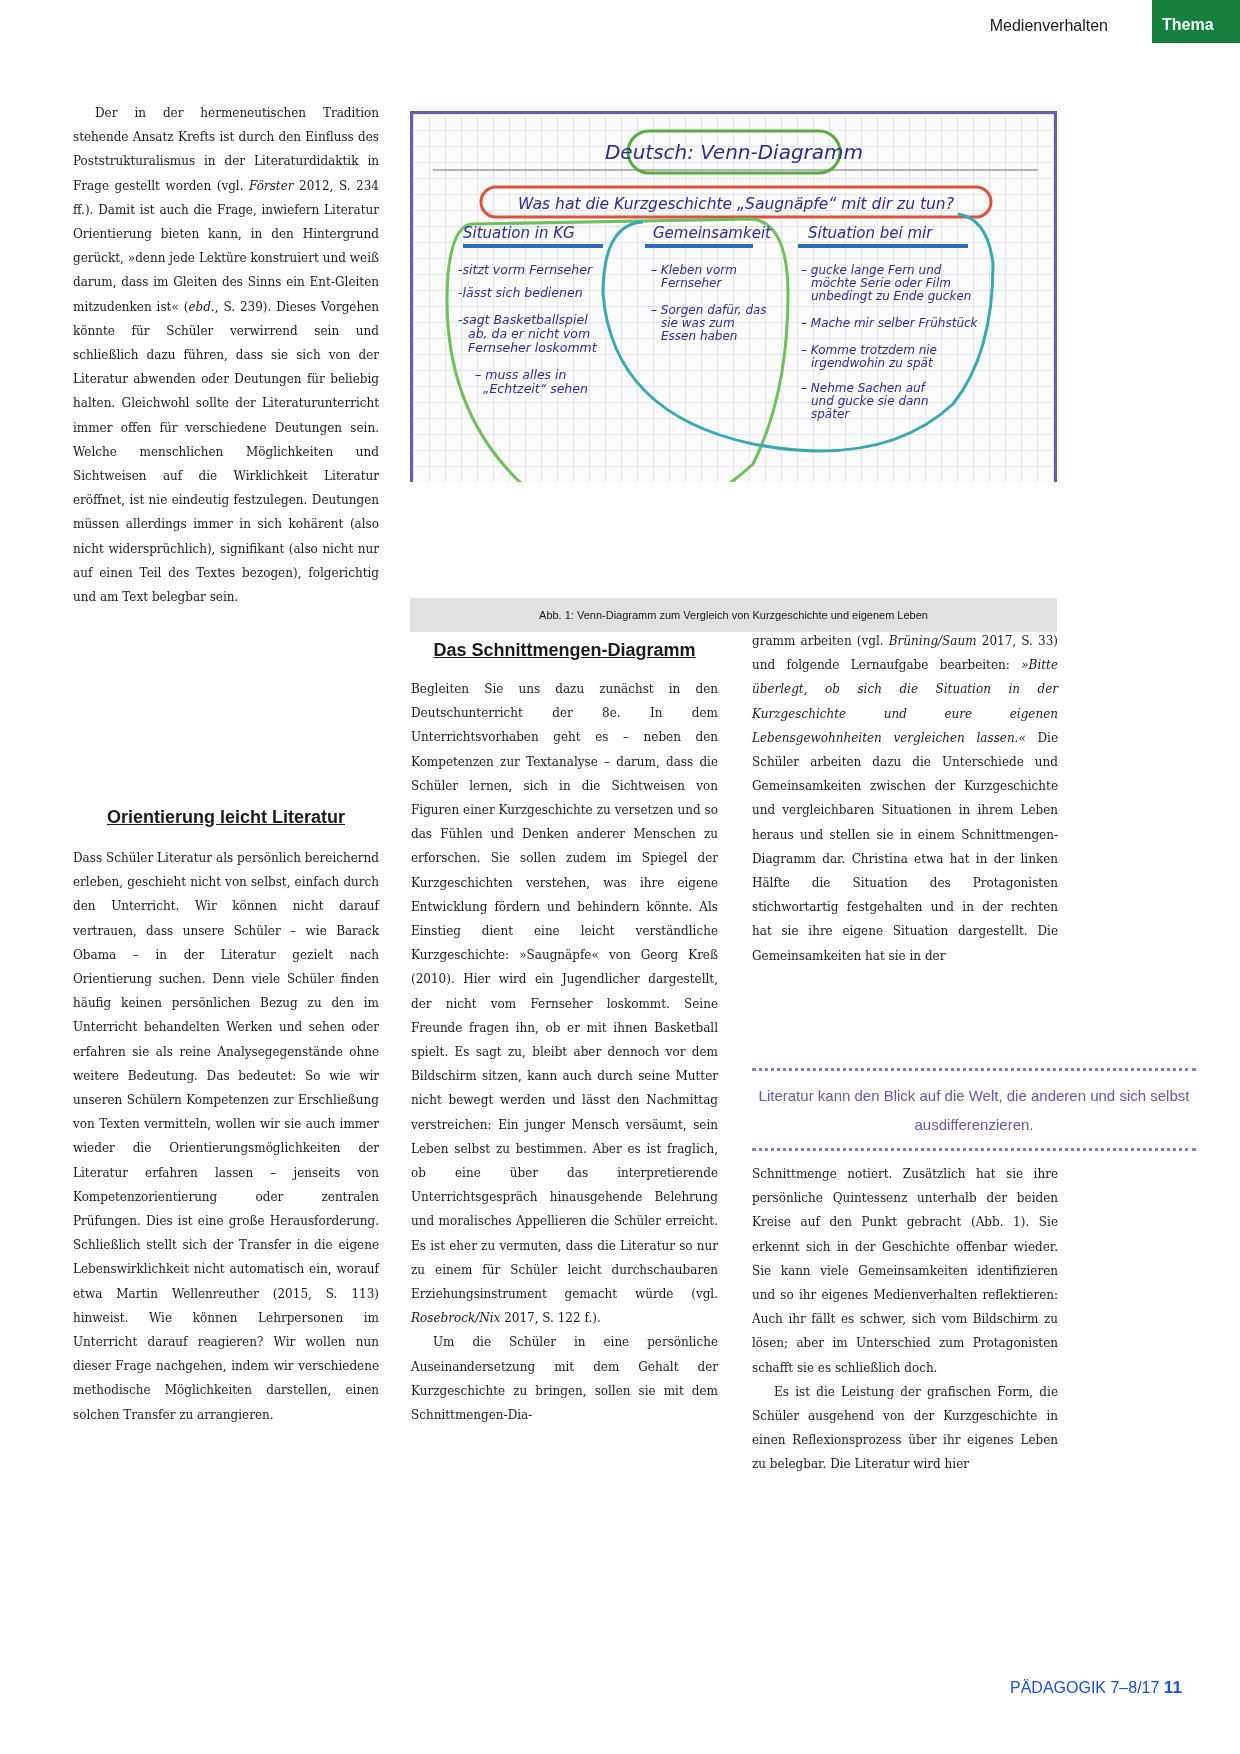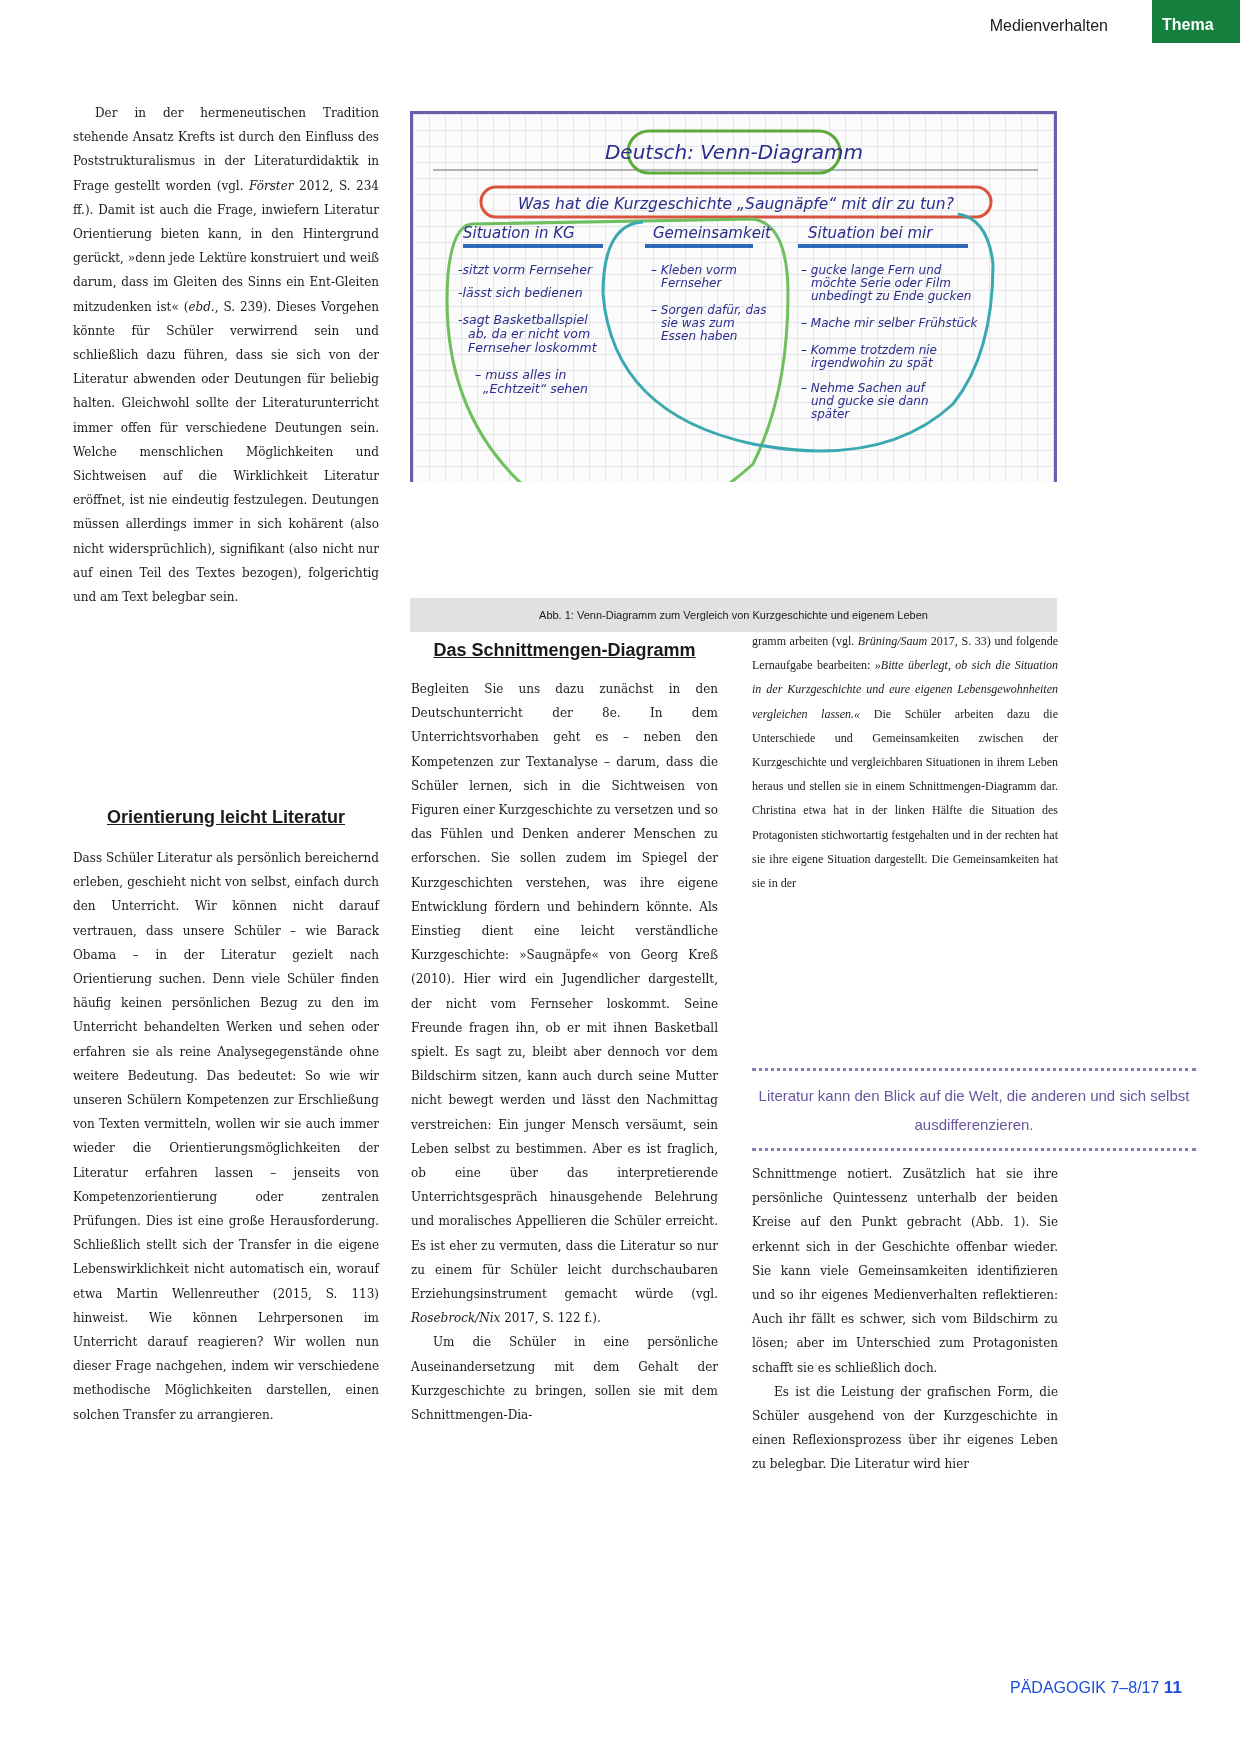--- a/index.html
+++ b/index.html
@@ -9,21 +9,21 @@
          font-size: 16px; color: #1a1a1a; height: 32px; line-height: 32px; }
   .header-tab { position: absolute; top: 0; left: 1152px; width: 88px; height: 43px; background: #15803d;
          color: #ffffff; font-family: "Liberation Sans", sans-serif; font-weight: bold; font-size: 16px;
          line-height: 50px; padding-left: 10px; box-sizing: border-box; }
   .col { position: absolute; font-size: 12px; line-height: 24.2px; text-align: justify;
          hyphens: manual; }
   .col p { margin: 0; }
   .col p.indent { text-indent: 22px; }
   .col1 { left: 73px; top: 101px; width: 306px; }
   .col2 { left: 411px; top: 677px; width: 307px; }
-  .col3 { left: 752px; top: 629px; width: 306px; font-family: Liberation Serif, serif; }
+  .col3 { left: 752px; top: 629px; width: 306px; }
   .col3b { left: 752px; top: 1162px; width: 306px; }
   h2.sub { font-family: "Liberation Sans", sans-serif; font-weight: bold; font-size: 18px;
            text-align: center; margin: 7px; line-height: 24px; text-decoration: underline; }
   .h-col1 { position: absolute; left: 73px; top: 798px; width: 306px; }
   .h-col2 { position: absolute; left: 411px; top: 631px; width: 307px; }
   .figure { position: absolute; left: 410px; top: 111px; width: 647px; height: 371px;
             border: 3px solid #6b5ba8; border-bottom: none; box-sizing: border-box;
             background-color: #fbfbfb;
             background-image:
               linear-gradient(#e4e4ea 1px, transparent 1px),

